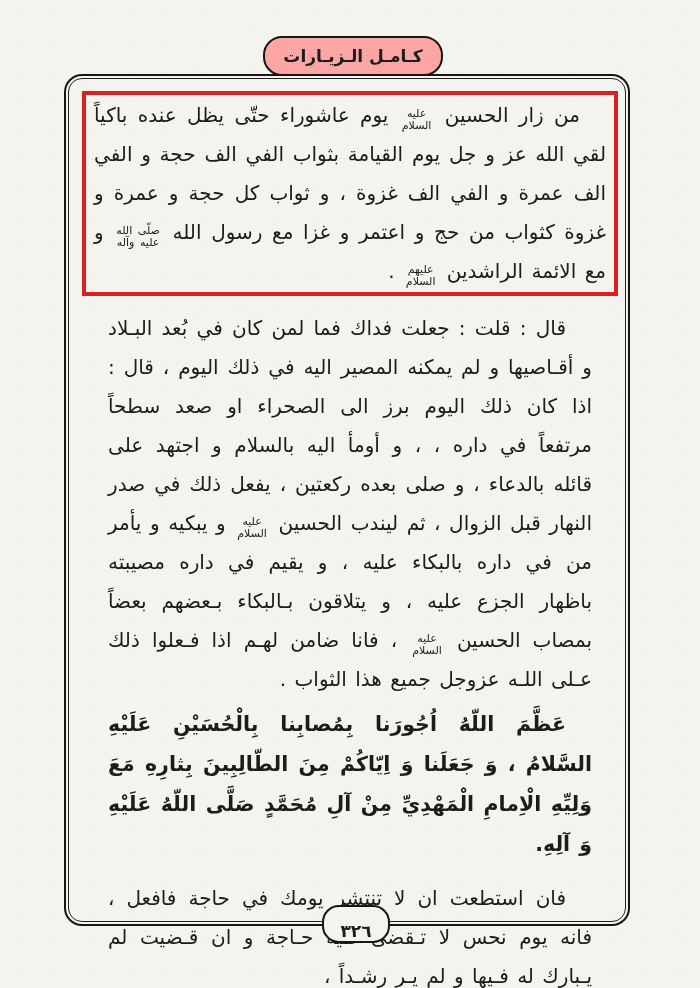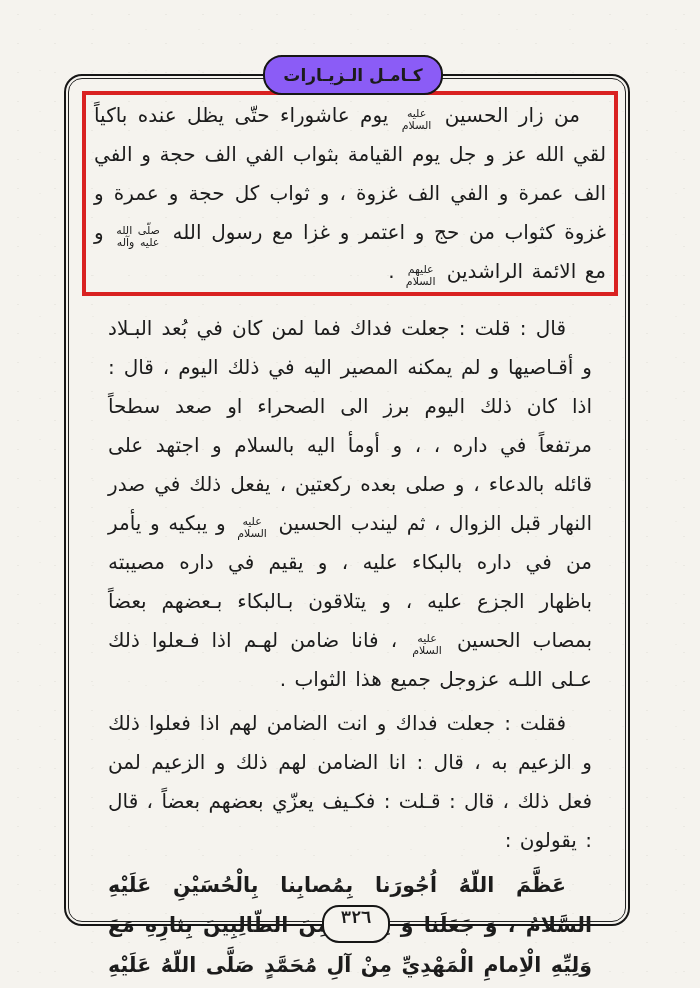--- a/index.html
+++ b/index.html
@@ -22,33 +22,32 @@
   .frame-outer{
     position:absolute;left:64px;top:74px;width:562px;height:848px;
     border:2.5px solid #161616;border-radius:18px;
   }
   .frame-inner{
     position:absolute;inset:2px;
     border:1px solid #222;border-radius:14px;
   }
   
   .title-pill{
-    position:absolute;left:263px;top:55px;width:176px;height:36px;
-    background:#8b5cf6;border:2px solid #161616;border-radius:19px;
+    position:absolute;left:263px;top:36px;width:176px;height:36px;
+    background:#fca5a5;border:2px solid #161616;border-radius:19px;
     display:flex;align-items:center;justify-content:center;
     z-index:3;
   }
   .title-pill span{font-size:17px;font-weight:bold;letter-spacing:1px;}
   
   .page-pill{
     position:absolute;left:322px;top:905px;width:64px;height:34px;
     background:#f5f3ee;border:2px solid #161616;border-radius:17px;
-    display:flex;align-items:flex-start;justify-content:center;
+    display:flex;align-items:flex-end;justify-content:center;
     z-index:3;
-    font-family:Liberation Mono, monospace;
   }
   .page-pill span{font-size:17px;font-weight:bold;}
   
   .text-col{
     position:absolute;left:92px;top:91px;width:516px;
     direction:rtl;text-align:justify;
     font-size:20px;line-height:39px;word-spacing:2px;
     z-index:2;
   }
   .para{margin:0 16px 5px;text-indent:26px;}
@@ -81,20 +80,19 @@
 
 <div class="title-pill">
   <span>كـامـل الـزيـارات</span>
 </div>
 
 <div class="text-col">
     <div class="red-box" style="border-color: rgb(217, 33, 33);">
       <p class="para"><span>من زار الحسين</span> <span class="hon">عليه<br>السلام</span> <span>يوم عاشوراء حتّى يظل عنده باكياً لقي الله عز و جل يوم القيامة بثواب الفي الف حجة و الفي الف عمرة و الفي الف غزوة ، و ثواب كل حجة و عمرة و غزوة كثواب من حج و اعتمر و غزا مع رسول الله</span> <span class="hon">صلّى الله<br>عليه وآله</span> <span>و مع الائمة الراشدين</span> <span class="hon">عليهم<br>السلام</span> <span>.</span></p>
     </div>
     <p class="para"><span>قال : قلت : جعلت فداك فما لمن كان في بُعد البـلاد و أقـاصيها و لم يمكنه المصير اليه في ذلك اليوم ، قال : اذا كان ذلك اليوم برز الى الصحراء او صعد سطحاً مرتفعاً في داره ، ، و أومأ اليه بالسلام و اجتهد على قائله بالدعاء ، و صلى بعده ركعتين ، يفعل ذلك في صدر النهار قبل الزوال ، ثم ليندب الحسين</span> <span class="hon">عليه<br>السلام</span> <span>و يبكيه و يأمر من في داره بالبكاء عليه ، و يقيم في داره مصيبته باظهار الجزع عليه ، و يتلاقون بـالبكاء بـعضهم بعضاً بمصاب الحسين</span> <span class="hon">عليه<br>السلام</span> <span>، فانا ضامن لهـم اذا فـعلوا ذلك عـلى اللـه عزوجل جميع هذا الثواب .</span></p>
-    <p class="para"><span>فقلت : جعلت فداك و انت الضامن لهم اذا فعلوا ذلك و الزعيم به ، قال : انا الضامن لهم ذلك و الزعيم لمن فعل ذلك ، قال : قـلت : فكـيف يعزّي بعضهم بعضاً ، قال : يقولون :</span></p>
     <p class="para dua"><span>عَظَّمَ اللّهُ اُجُورَنا بِمُصابِنا بِالْحُسَيْنِ عَلَيْهِ السَّلامُ ، وَ جَعَلَنا وَ اِيّاكُمْ مِنَ الطّالِبِينَ بِثارِهِ مَعَ وَلِيِّهِ الْاِمامِ الْمَهْدِيِّ مِنْ آلِ مُحَمَّدٍ صَلَّى اللّهُ عَلَيْهِ وَ آلِهِ.</span></p>
     <p class="para"><span>فان استطعت ان لا تنتشر يومك في حاجة فافعل ، فانه يوم نحس لا تـقضى فـيه حـاجة و ان قـضيت لم يـبارك له فـيها و لم يـر رشـداً ،</span></p>
   </div>
 
 <div class="page-pill">
   <span>٣٢٦</span>
 </div>
 
 </body></html>

